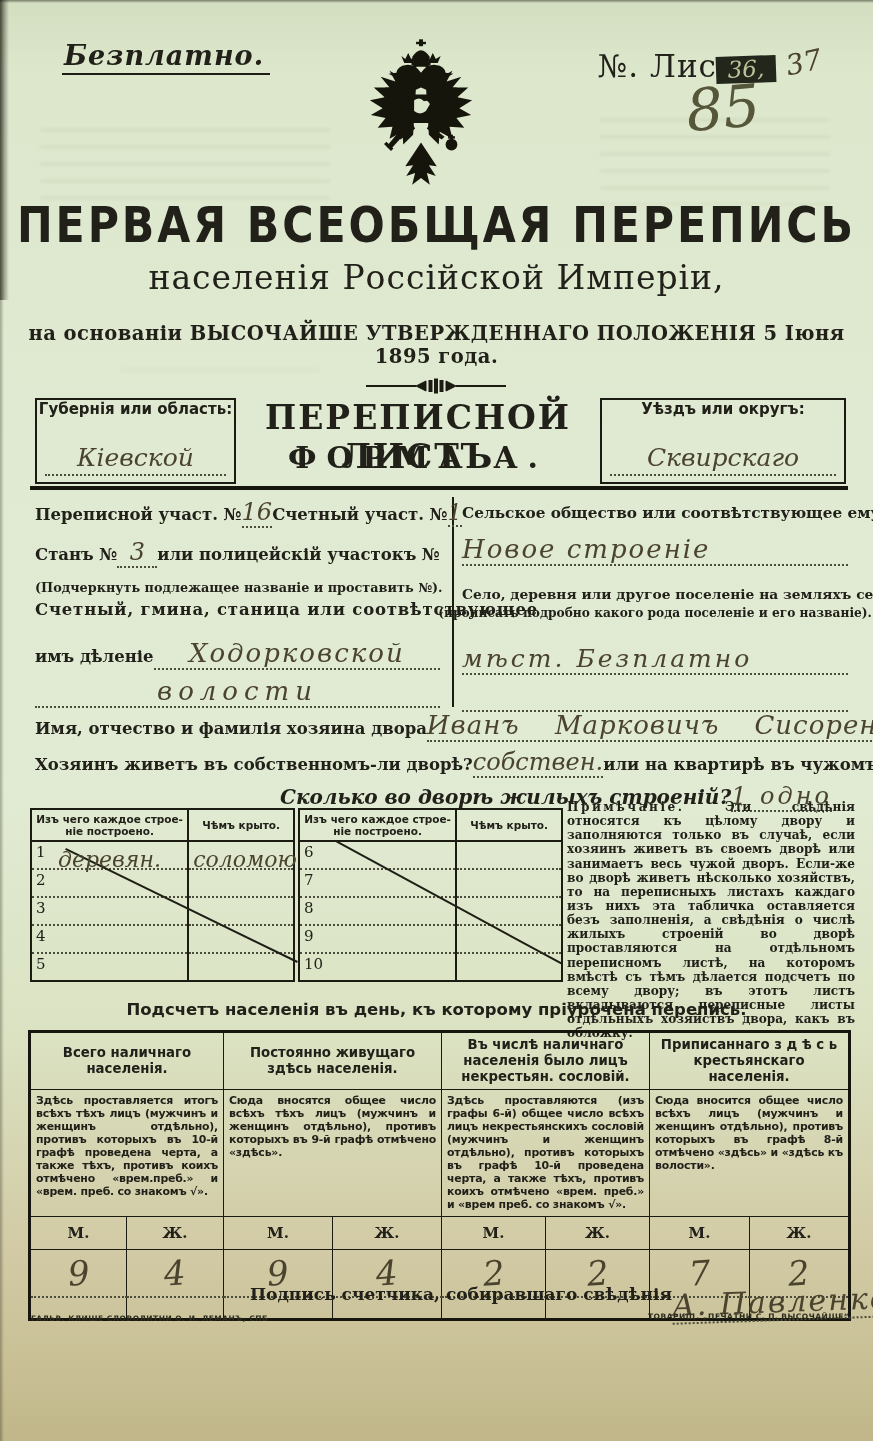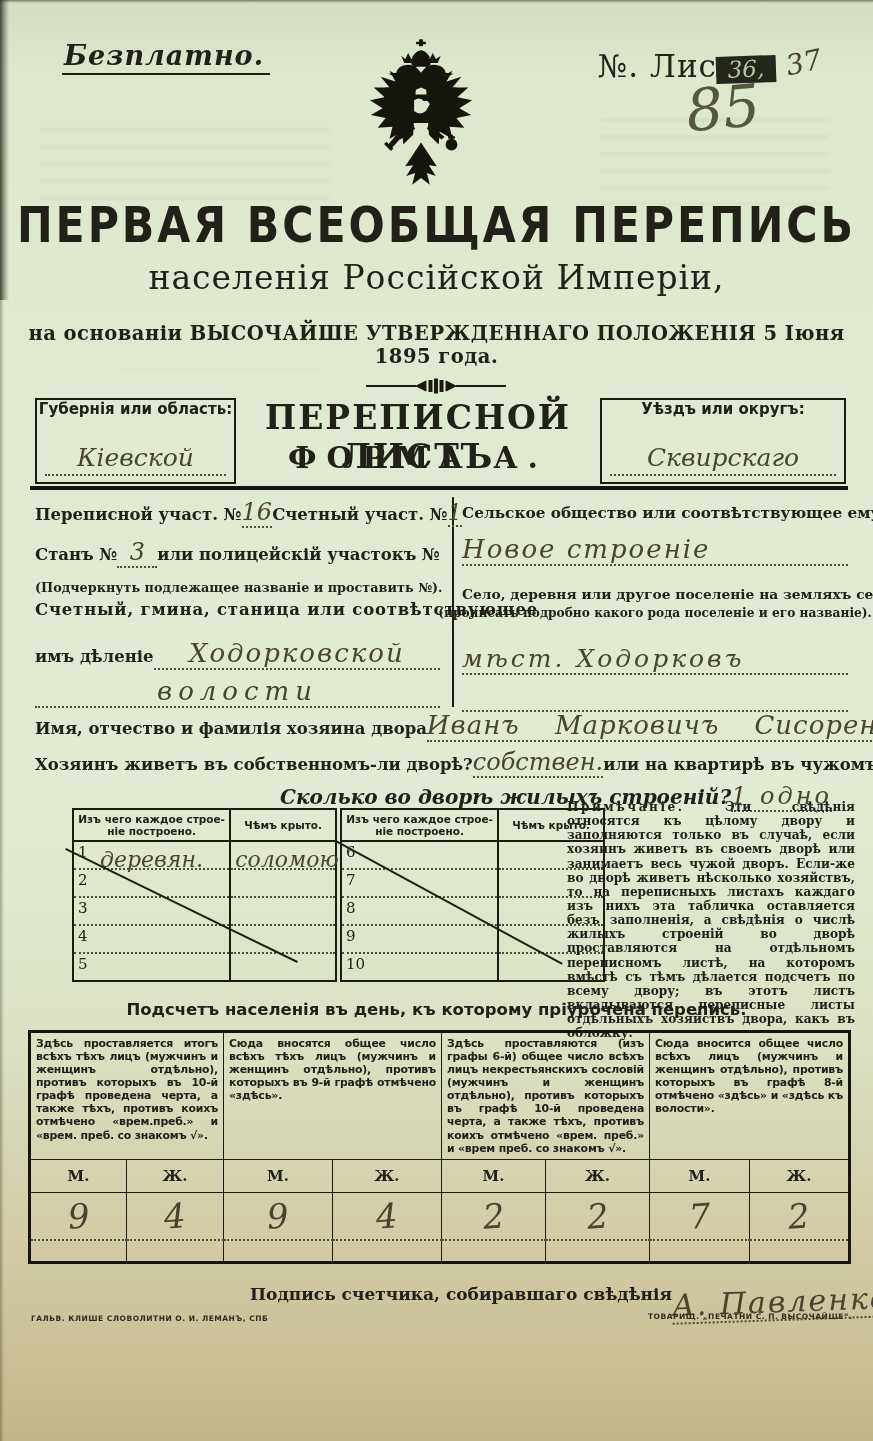--- a/index.html
+++ b/index.html
@@ -40,21 +40,21 @@
   .frow{position:absolute;display:flex;align-items:baseline;}
   .lbl{font-weight:bold;font-size:16.5px;white-space:nowrap;text-align:center;}
   .lbl-sm{font-weight:bold;font-size:12.8px;white-space:nowrap;}
   .dotseg{border-bottom:2px dotted #4c4c3c;display:inline-block;height:20px;}
   .hwseg{border-bottom:2px dotted #4c4c3c;display:inline-block;font-family:"DejaVu Serif",serif;font-style:italic;color:#4a432e;text-align:center;white-space:nowrap;}
   .grow{flex:1 1 auto;}
   
   .btable{position:absolute;border-collapse:collapse;table-layout:fixed;background:transparent;}
   .btable th{border:2px solid #1b1b12;border-bottom:2.5px solid #1b1b12;font-family:"DejaVu Sans",sans-serif;font-weight:bold;font-size:10.5px;line-height:1.15;padding:2px 4px;height:26px;}
   .btable td{border-left:2px solid #1b1b12;border-right:2px solid #1b1b12;border-bottom:2px dotted #4c4c3c;height:26px;position:relative;font-size:15px;vertical-align:bottom;padding:0 0 0 4px;}
-  .btable{border:2.5px solid #1b1b12;margin-left:42px;}
+  .btable{border:2.5px solid #1b1b12;}
   .rn{position:absolute;left:4px;top:1px;font-size:15px;}
   .bhw{position:absolute;left:26px;bottom:-4px;font-size:22px;white-space:nowrap;z-index:3;}
   .bhw2{position:absolute;left:4px;bottom:-4px;font-size:22px;white-space:nowrap;z-index:3;}
   .diag{position:absolute;height:2px;background:#1e1e14;transform-origin:0 0;z-index:2;}
   
   .note{position:absolute;left:567px;top:800px;width:288px;font-size:12.1px;font-weight:bold;line-height:1.17;text-align:justify;}
   .note-title{letter-spacing:2.5px;}
   
   .ctitle{position:absolute;left:0;right:0;top:1000px;text-align:center;font-family:"DejaVu Sans",sans-serif;font-weight:bold;font-size:16.5px;}
   .ctable{position:absolute;left:28px;top:1030px;border-collapse:collapse;table-layout:fixed;width:822px;border:3px solid #16160e;}
@@ -187,21 +187,21 @@
   <div class="frow" style="left:462px;top:534px;width:386px">
     <span class="hwseg grow" style="font-size:26px;text-align:left;letter-spacing:2px">Новое строеніе</span>
   </div>
   <div class="frow" style="left:462px;top:586px;width:386px">
     <span class="lbl" style="font-size:13.8px">Село, деревня или другое поселеніе на земляхъ сельскаго общества</span>
   </div>
   <div class="frow" style="left:462px;top:606px;width:386px;justify-content:center">
     <span class="lbl-sm" style="font-size:12.2px">(прописать подробно какого рода поселеніе и его названіе).</span>
   </div>
   <div class="frow" style="left:462px;top:644px;width:386px">
-    <span class="hwseg grow" style="font-size:25px;text-align:left;letter-spacing:3px">мѣст. Ходорковъ</span>
+    <span class="hwseg grow" style="font-size:25px;text-align:left;letter-spacing:3px">мѣст. Безплатно</span>
   </div>
   <div class="frow" style="left:462px;top:690px;width:386px">
     <span class="dotseg grow"></span>
   </div>
 
   <div class="frow" style="left:35px;top:710px;width:813px">
     <span class="lbl">Имя, отчество и фамилія хозяина двора</span>
     <span class="hwseg grow" style="font-size:26px;word-spacing:26px;letter-spacing:1px">Иванъ Марковичъ Сисоренко</span>
   </div>
   <div class="frow" style="left:35px;top:748px;width:813px">
@@ -317,20 +317,26 @@
       <col style="width:97px">
         <col style="width:97px">
       <col style="width:109px">
         <col style="width:109px">
       <col style="width:104px">
         <col style="width:104px">
       <col style="width:100px">
         <col style="width:100px">
     </colgroup>
     <tbody>
+        <tr>
+      <td colspan="2" class="ch">Всего наличнаго населенія.</td>
+      <td colspan="2" class="ch">Постоянно живущаго здѣсь населенія.</td>
+      <td colspan="2" class="ch">Въ числѣ наличнаго населенія было лицъ некрестьян. сословій.</td>
+      <td colspan="2" class="ch">Приписаннаго з д ѣ с ь крестьянскаго населенія.</td>
+    </tr>
     <tr>
       <td colspan="2" class="cd">Здѣсь проставляется итогъ всѣхъ тѣхъ лицъ (мужчинъ и женщинъ отдѣльно), противъ которыхъ въ 10-й графѣ проведена черта, а также тѣхъ, противъ коихъ отмѣчено «врем.преб.» и «врем. преб. со знакомъ √».</td>
       <td colspan="2" class="cd">Сюда вносятся общее число всѣхъ тѣхъ лицъ (мужчинъ и женщинъ отдѣльно), противъ которыхъ въ 9-й графѣ отмѣчено «здѣсь».</td>
       <td colspan="2" class="cd">Здѣсь проставляются (изъ графы 6-й) общее число всѣхъ лицъ некрестьянскихъ сословій (мужчинъ и женщинъ отдѣльно), противъ которыхъ въ графѣ 10-й проведена черта, а также тѣхъ, противъ коихъ отмѣчено «врем. преб.» и «врем преб. со знакомъ √».</td>
       <td colspan="2" class="cd">Сюда вносится общее число всѣхъ лицъ (мужчинъ и женщинъ отдѣльно), противъ которыхъ въ графѣ 8-й отмѣчено «здѣсь» и «здѣсь къ волости».</td>
     </tr>
     <tr>
       <td class="cmf">М.</td>
       <td class="cmf">Ж.</td>
       <td class="cmf">М.</td>

